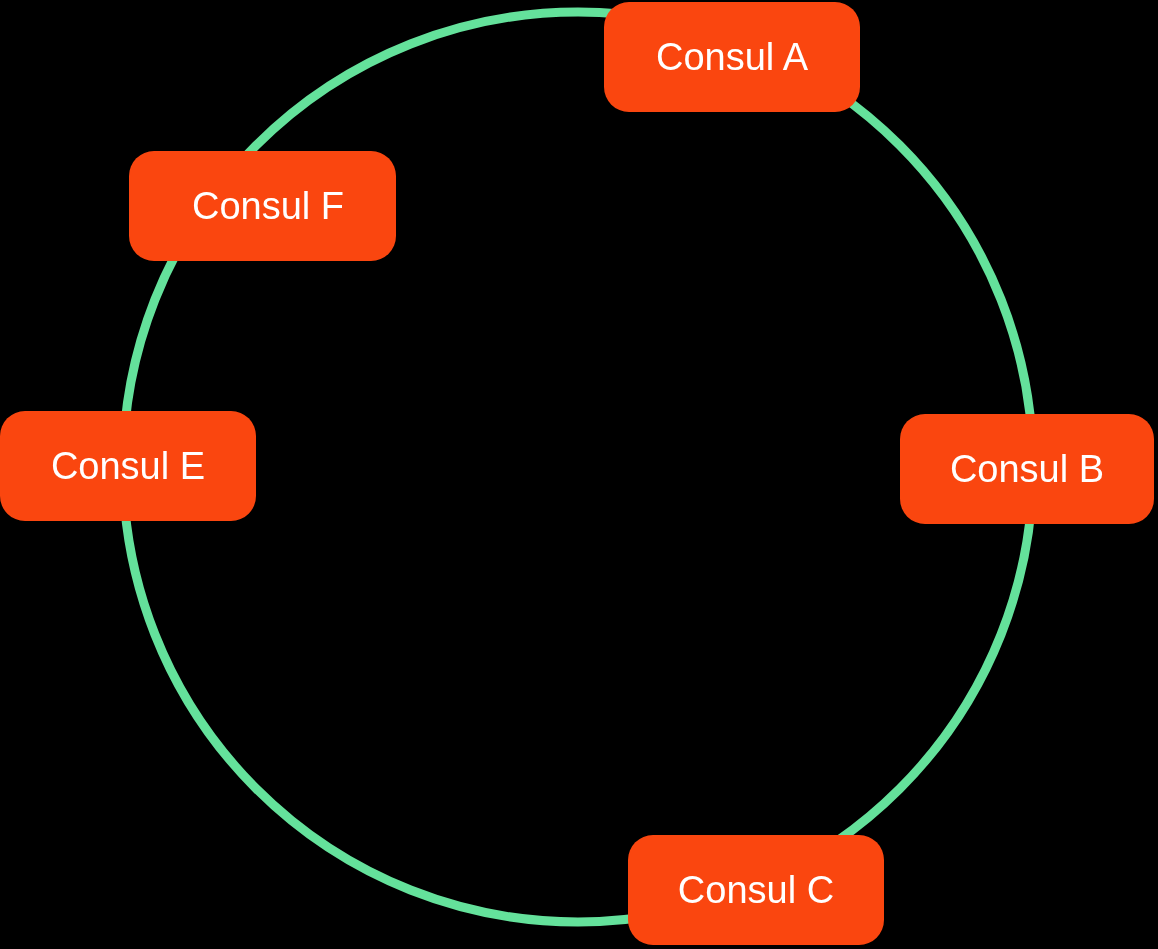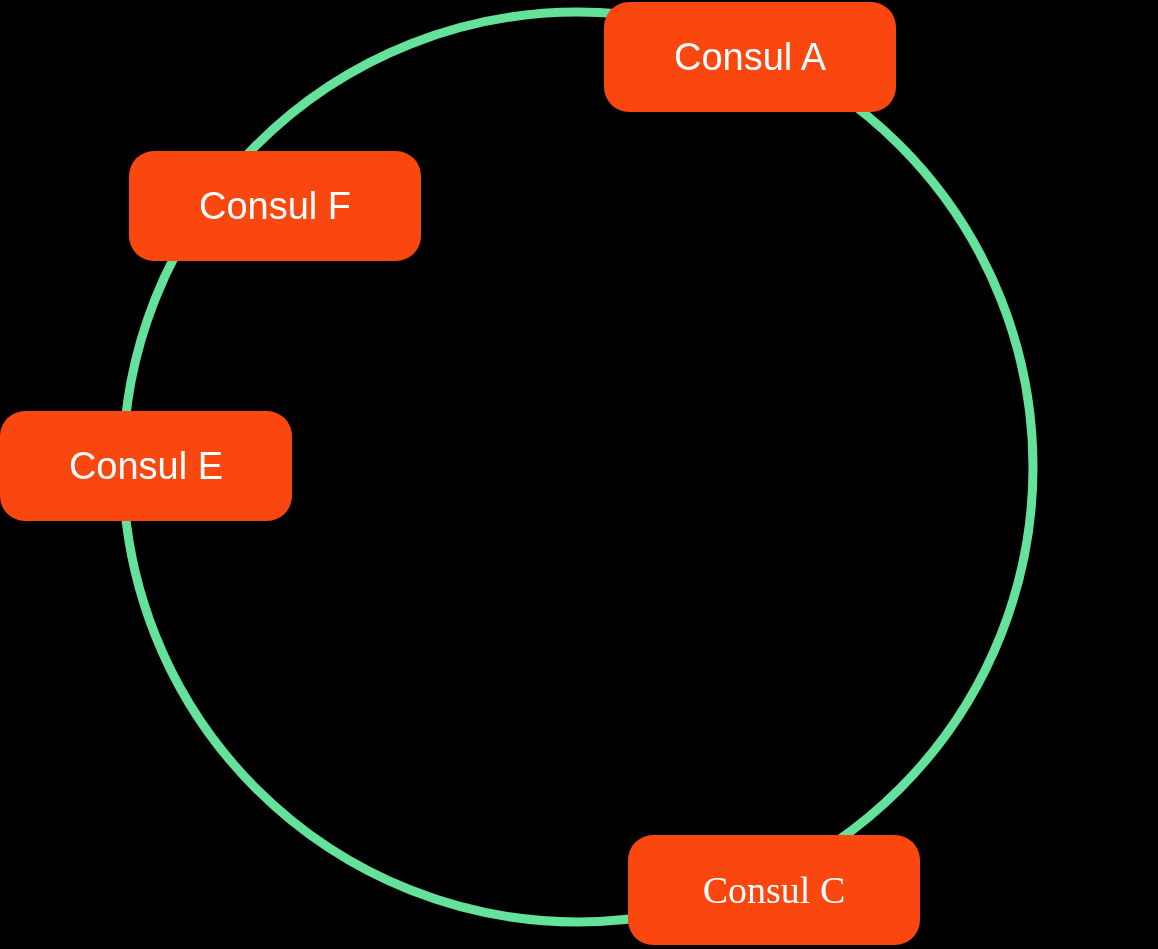--- a/index.html
+++ b/index.html
@@ -20,55 +20,58 @@
   .ring-svg {
     position: absolute;
     left: 0;
     top: 0;
     width: 1158px;
     height: 949px;
     display: block;
   }
   .node {
     position: absolute;
-    width: 292px;
+    width: 256px;
     height: 110px;
     background: var(--node-bg, #FA460F);
     border-radius: 25px;
     display: flex;
     align-items: center;
     justify-content: center;
   }
   .node-label {
     color: var(--node-text, #FFFFFF);
     font-size: 38px;
     line-height: 1;
     white-space: nowrap;
   }
   
   .node-a { left: 604px; top: 2px;   }
   .node-b { left: 900px; top: 414px; width: 254px; }
-  .node-c { left: 628px; top: 835px; font-family: Liberation Serif, serif; }
+  .node-c { left: 628px; top: 835px; }
   .node-d { left: 105px; top: 694px; }
   .node-e { left: 0px;   top: 411px; }
-  .node-f { left: 129px; top: 151px; }
+  .node-f { left: 129px; top: 151px; padding-left: 11px; }
 </style>
 </head>
 <body>
 
 <div class="canvas">
 
   <svg class="ring-svg" viewBox="0 0 1158 949" aria-hidden="true">
     <circle cx="578" cy="467" r="455" fill="none" stroke="#64E19B" stroke-width="9"></circle>
   </svg>
 
   <div class="node node-a">
     <span class="node-label">Consul A</span>
   </div>
 
+  <div class="node node-b">
+    <span class="node-label">Consul B</span>
+  </div>
 
   <div class="node node-c">
     <span class="node-label">Consul C</span>
   </div>
 
 
   <div class="node node-e">
     <span class="node-label">Consul E</span>
   </div>
 

